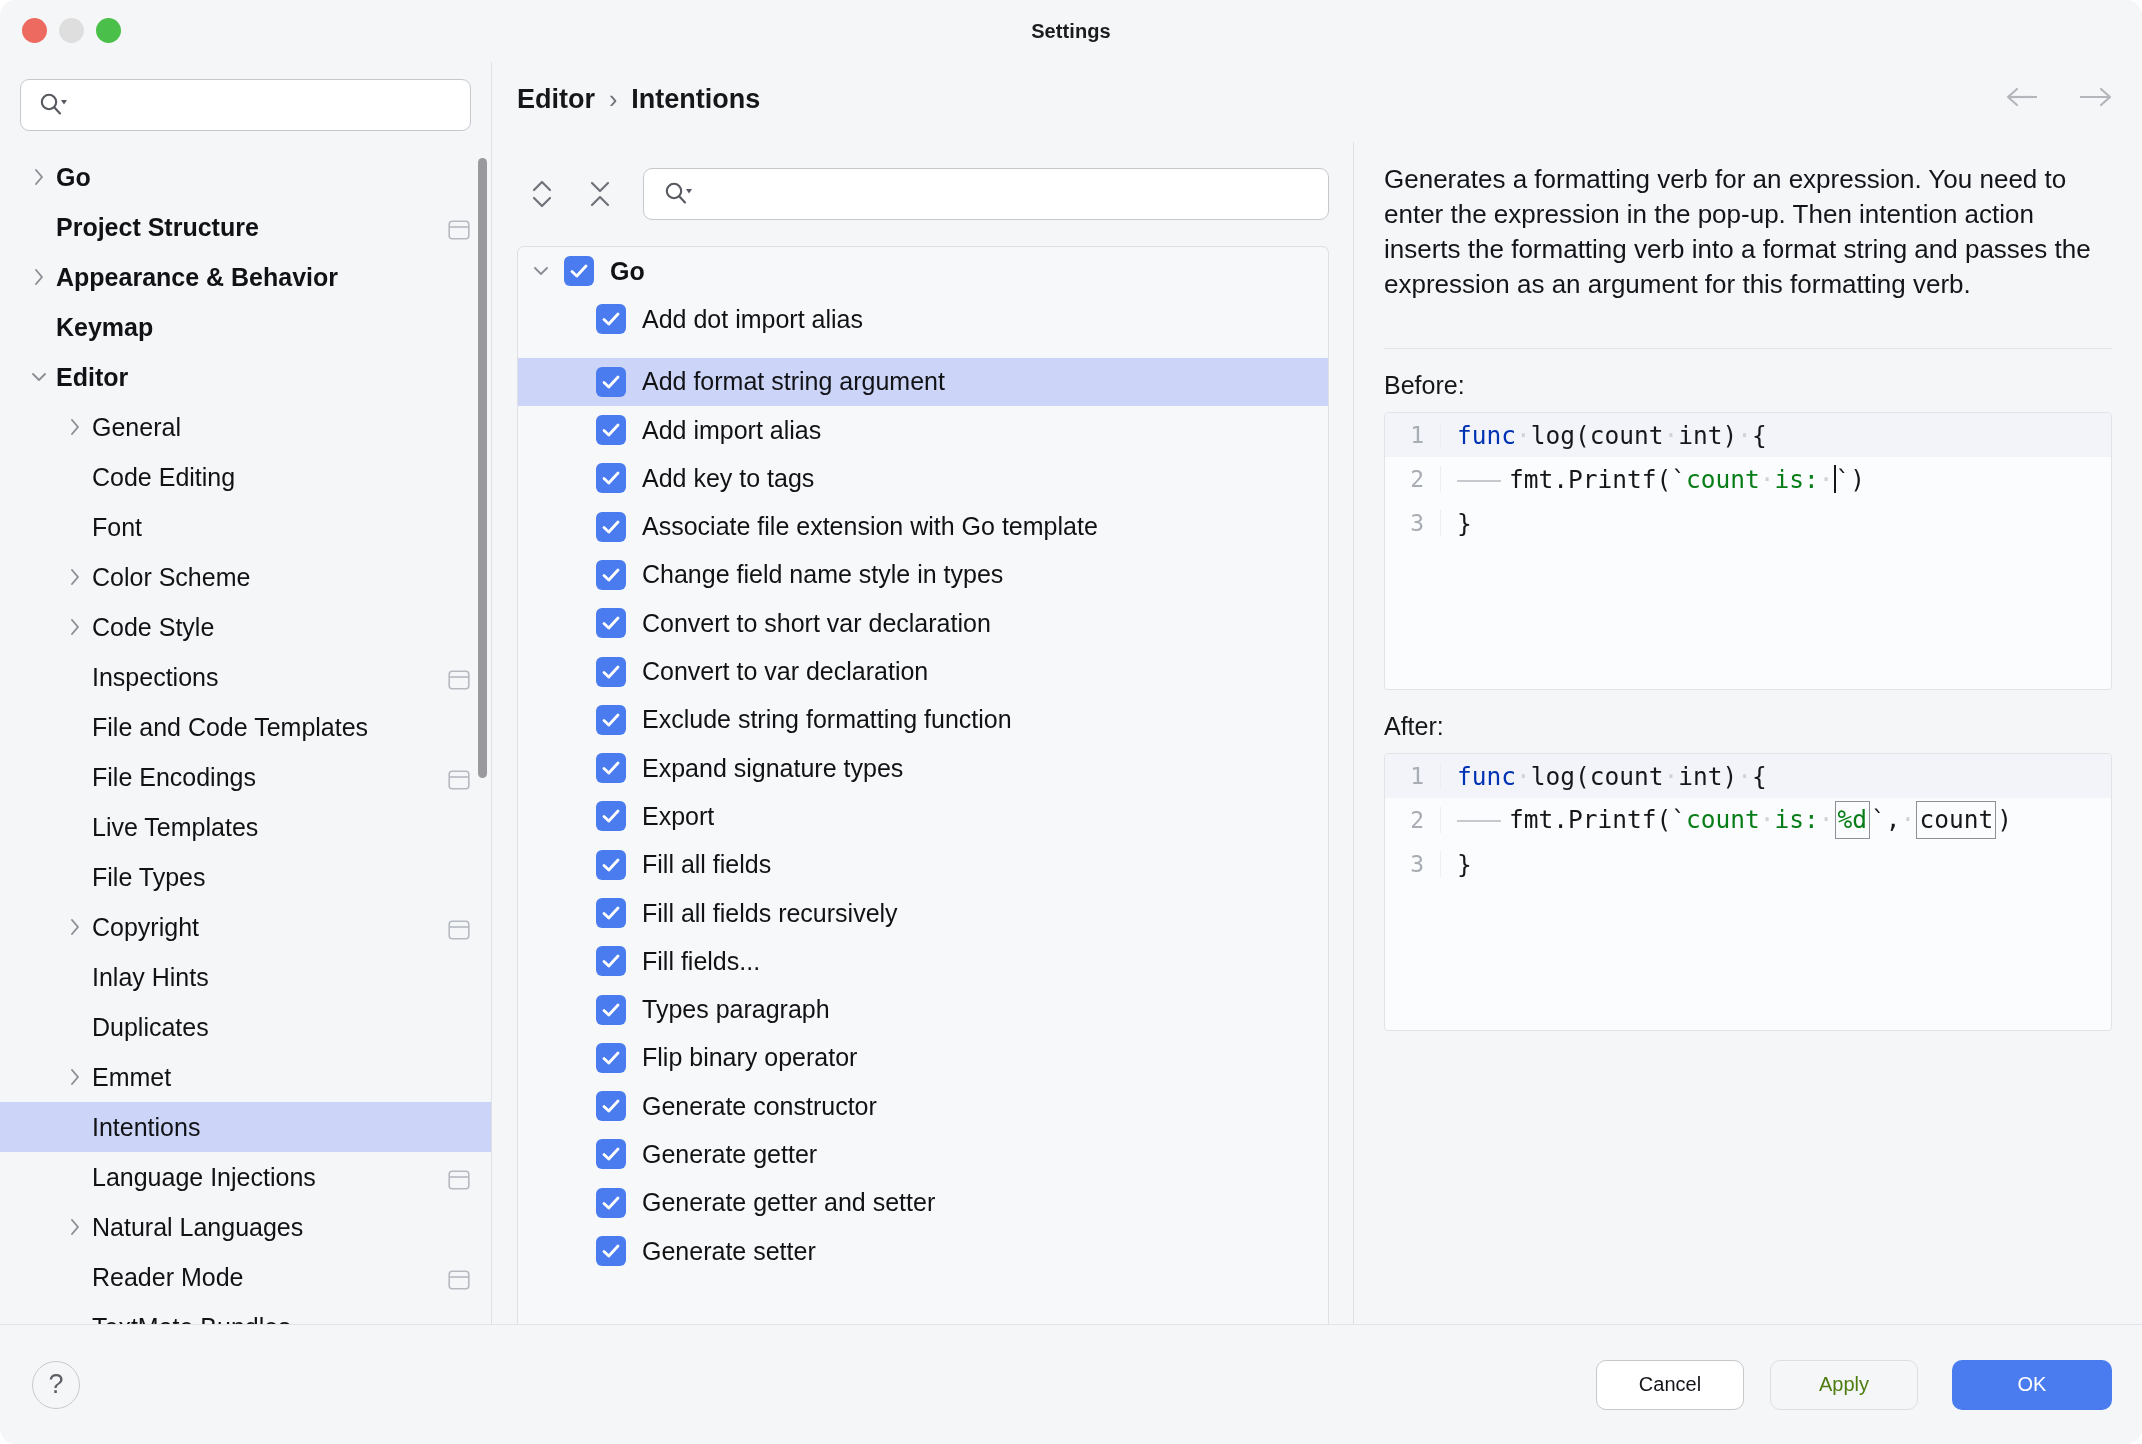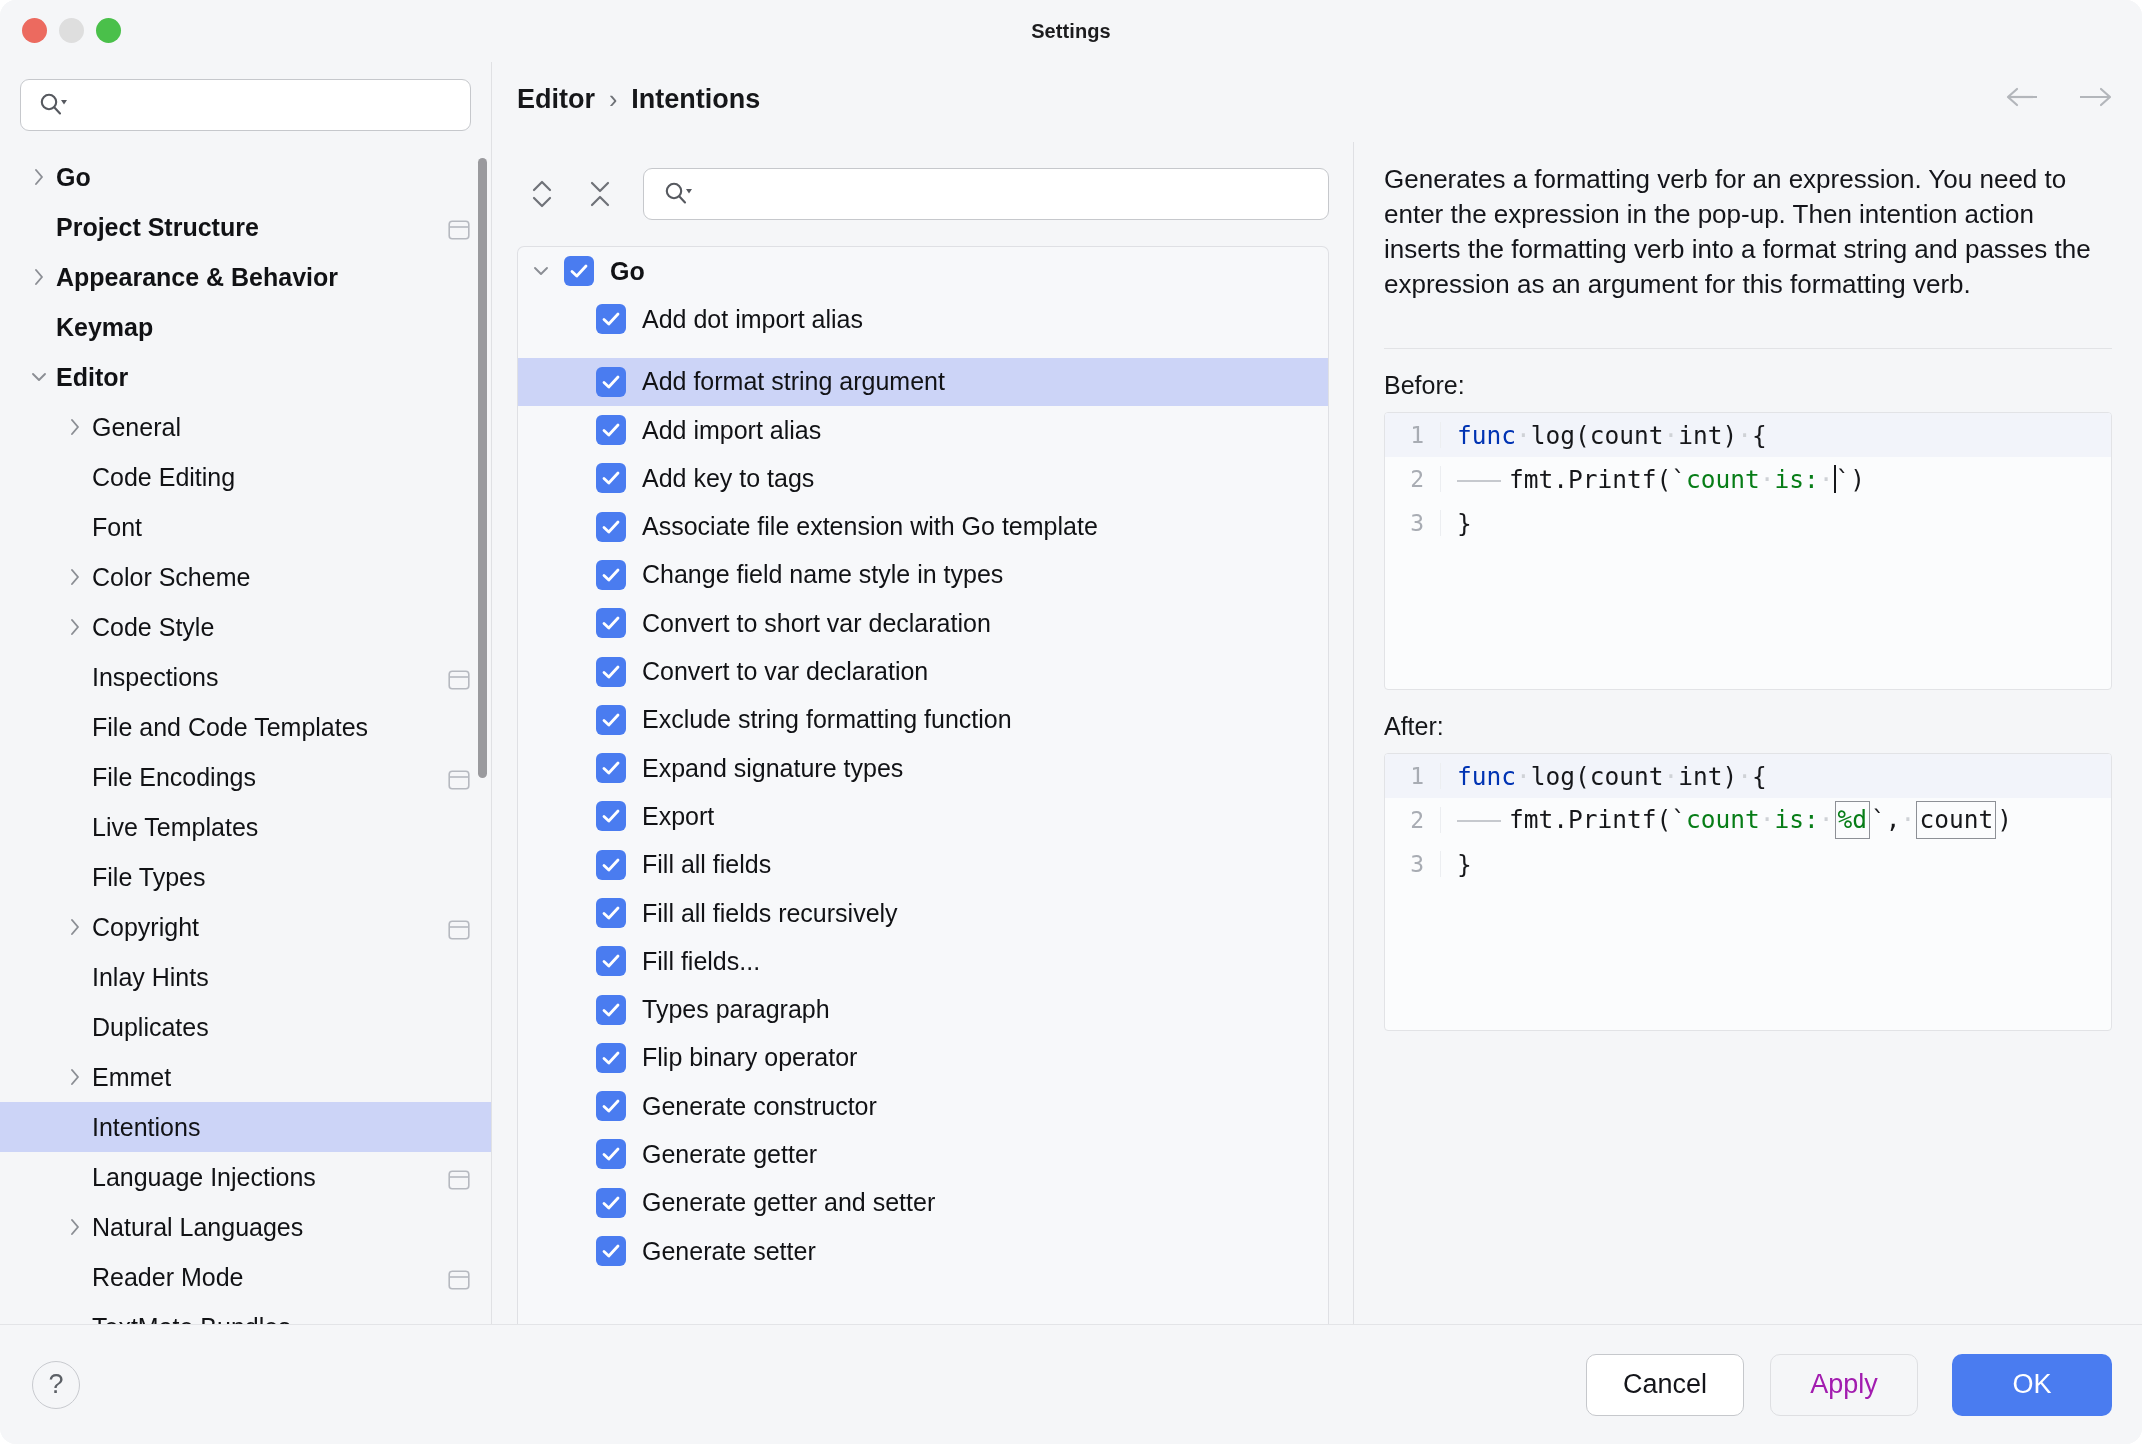--- a/index.html
+++ b/index.html
@@ -213,26 +213,26 @@
     width: 48px; height: 48px; border-radius: 50%;
     border: 1px solid #c8cacf; background: #f5f6f8;
     display: flex; align-items: center; justify-content: center;
     font-size: 27px; color: #5c6066;
   }
   #footer-buttons {
     position: absolute; right: 30px; top: 50%; transform: translateY(-50%);
     display: flex; gap: 26px; align-items: center;
   }
   .btn {
-    height: 62px; min-width: 148px; padding: 0 36px;
-    border-radius: 10px; font-size: 27px;
+    height: 50px; min-width: 148px; padding: 0 36px;
+    border-radius: 10px; font-size: 20px;
     display: flex; align-items: center; justify-content: center;
   }
   .btn.secondary { background: #ffffff; border: 1px solid #c6c8cc; color: #14151a; }
-  .btn.disabled { background: #f5f6f8; border: 1px solid #dedfe2; color: #a21caf; }
+  .btn.disabled { background: #f5f6f8; border: 1px solid #dedfe2; color: #4d7c0f; }
   .btn.primary { background: #4a7cf0; color: #ffffff; min-width: 160px; margin-left: 8px; }
 </style>
 </head>
 <body>
 
 <div id="window">
 
   <div id="titlebar">
     <div id="traffic">
       <div class="light red"></div>

